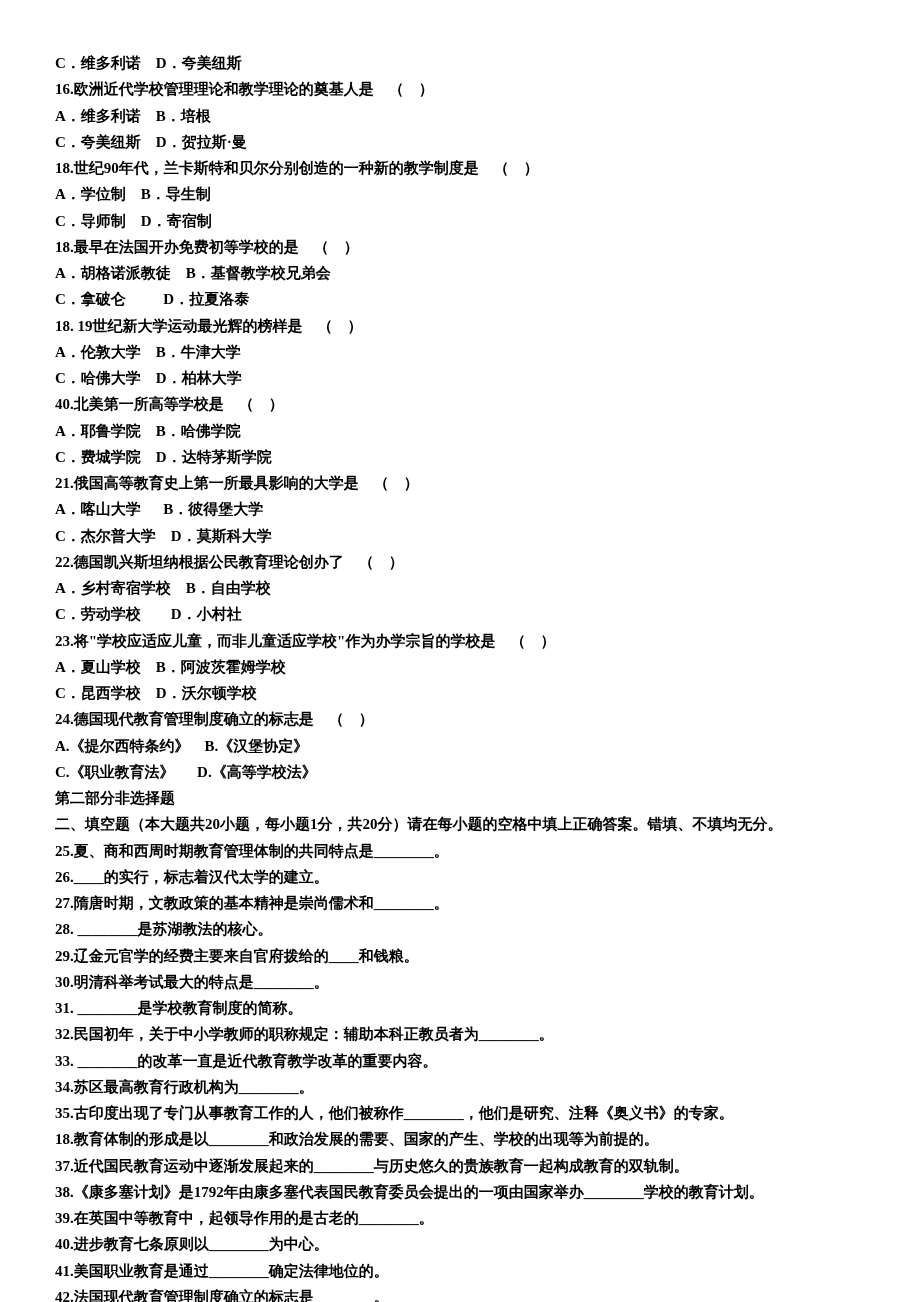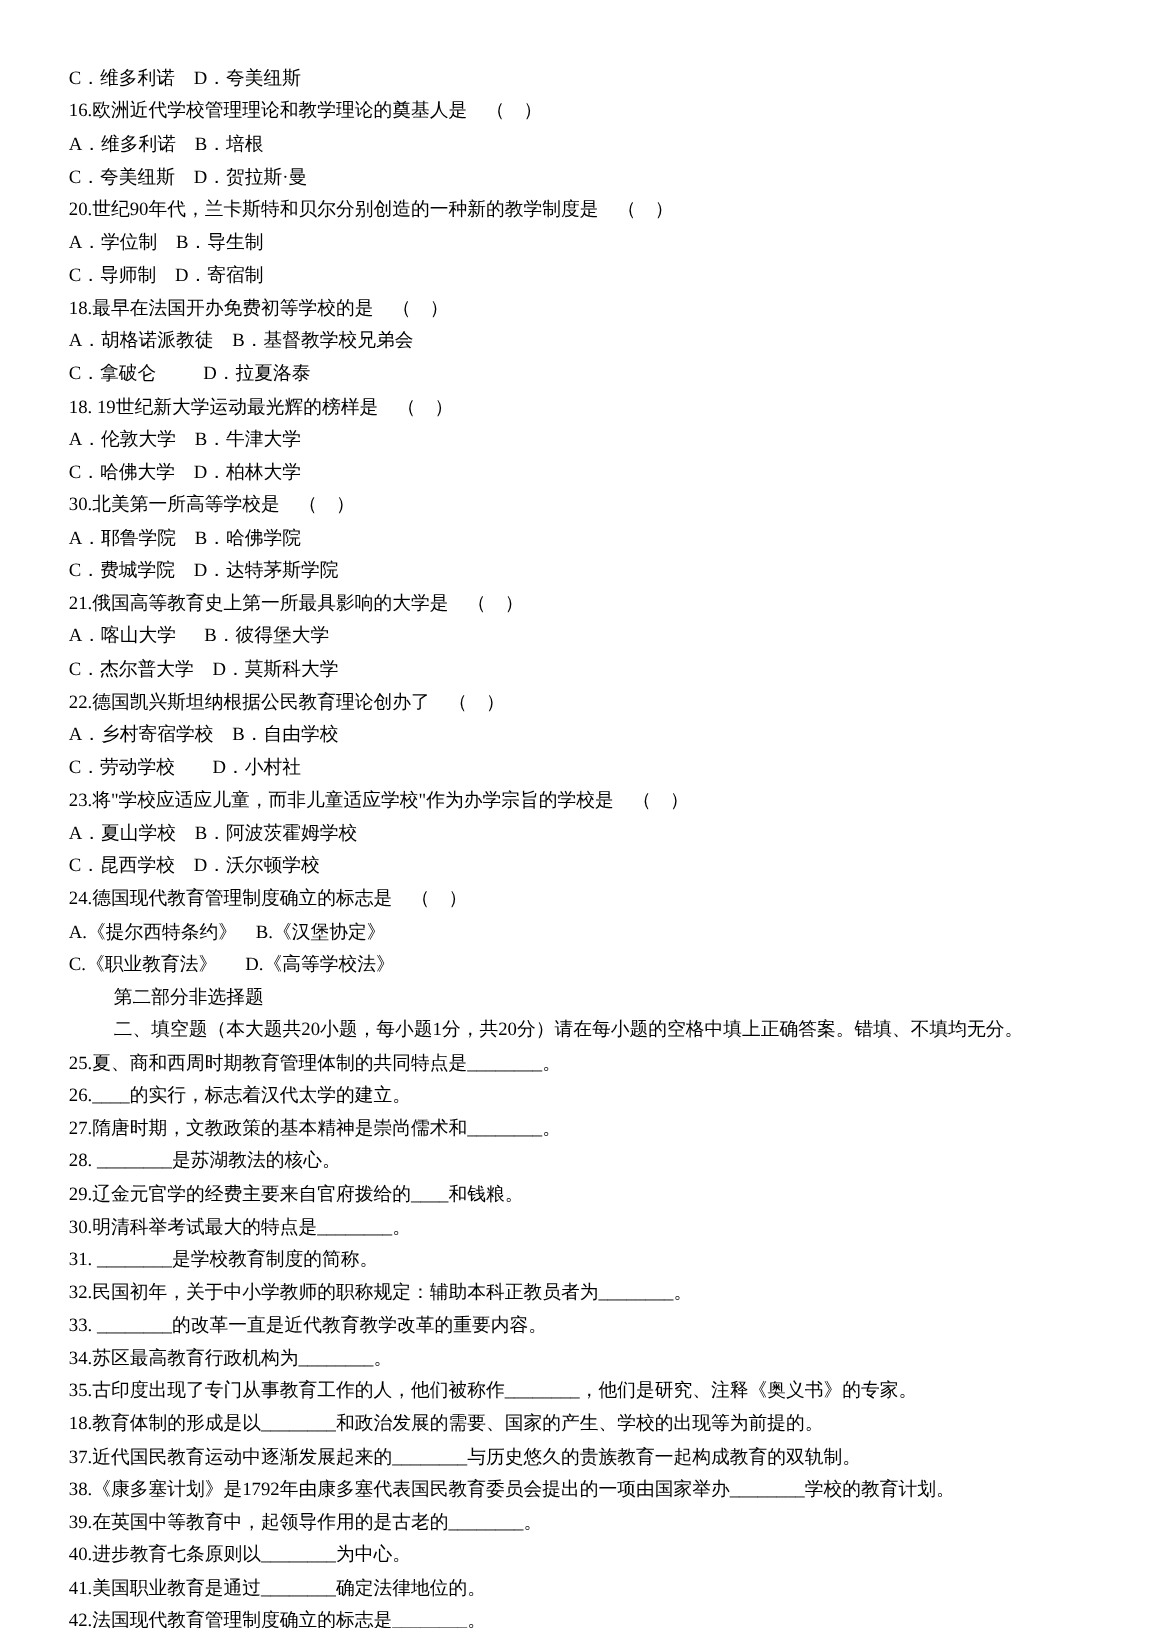--- a/index.html
+++ b/index.html
@@ -8,43 +8,43 @@
       line-height: 1.75;
       margin: 0;
       padding: 50px 55px;
       background: #fff;
       color: #000;
       width: 920px;
       box-sizing: border-box;
     }
     .line {
       white-space: pre-wrap;
+      font-weight: bold;
     }
     .bold {
-      font-weight: normal;
-      margin-left: 36px;
+      font-weight: bold;
     }
   </style>
 </head>
 <body>
 
 <div class="line">C．维多利诺    D．夸美纽斯</div>
 <div class="line">16.欧洲近代学校管理理论和教学理论的奠基人是    （    ）</div>
 <div class="line">A．维多利诺    B．培根</div>
 <div class="line">C．夸美纽斯    D．贺拉斯·曼</div>
-<div class="line">20.世纪90年代，兰卡斯特和贝尔分别创造的一种新的教学制度是    （    ）</div>
+<div class="line">18.世纪90年代，兰卡斯特和贝尔分别创造的一种新的教学制度是    （    ）</div>
 <div class="line">A．学位制    B．导生制</div>
 <div class="line">C．导师制    D．寄宿制</div>
 <div class="line">18.最早在法国开办免费初等学校的是    （    ）</div>
 <div class="line">A．胡格诺派教徒    B．基督教学校兄弟会</div>
 <div class="line">C．拿破仑          D．拉夏洛泰</div>
 <div class="line">18. 19世纪新大学运动最光辉的榜样是    （    ）</div>
 <div class="line">A．伦敦大学    B．牛津大学</div>
 <div class="line">C．哈佛大学    D．柏林大学</div>
-<div class="line">30.北美第一所高等学校是    （    ）</div>
+<div class="line">40.北美第一所高等学校是    （    ）</div>
 <div class="line">A．耶鲁学院    B．哈佛学院</div>
 <div class="line">C．费城学院    D．达特茅斯学院</div>
 <div class="line">21.俄国高等教育史上第一所最具影响的大学是    （    ）</div>
 <div class="line">A．喀山大学      B．彼得堡大学</div>
 <div class="line">C．杰尔普大学    D．莫斯科大学</div>
 <div class="line">22.德国凯兴斯坦纳根据公民教育理论创办了    （    ）</div>
 <div class="line">A．乡村寄宿学校    B．自由学校</div>
 <div class="line">C．劳动学校        D．小村社</div>
 <div class="line">23.将"学校应适应儿童，而非儿童适应学校"作为办学宗旨的学校是    （    ）</div>
 <div class="line">A．夏山学校    B．阿波茨霍姆学校</div>

